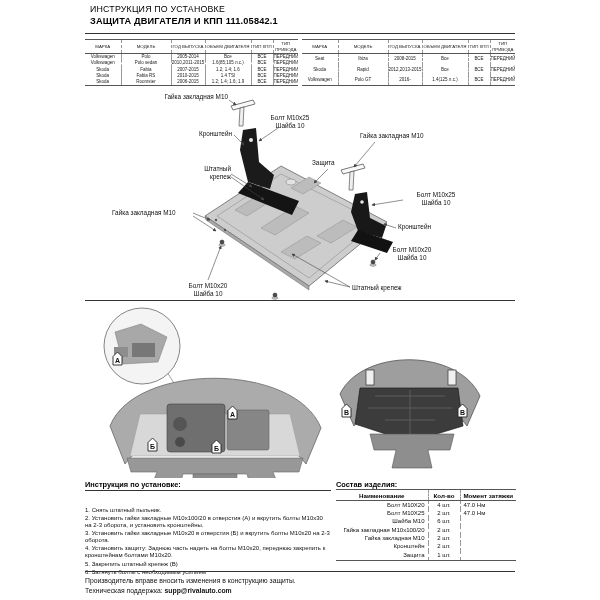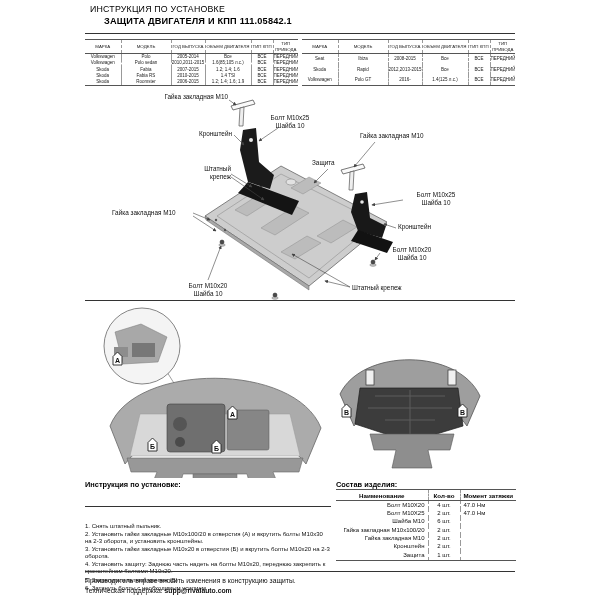--- a/index.html
+++ b/index.html
@@ -3,40 +3,40 @@
 <meta charset="utf-8">
 <style>
   *{box-sizing:border-box;margin:0;padding:0}
   html,body{width:600px;height:600px}
   body{background:#fff;font-family:"Liberation Sans",sans-serif;color:#000}
   .page{position:relative;width:600px;height:600px;background:#fff;overflow:hidden}
   .abs{position:absolute}
   .hline{position:absolute;left:85px;width:430px;border-top:1.4px solid #333}
 
   .title1{left:90px;top:4px;font-size:8.8px;font-weight:500;letter-spacing:.2px}
-  .title2{left:104px;top:16px;font-size:9.2px;font-weight:700;letter-spacing:.2px}
+  .title2{left:90px;top:16px;font-size:9.2px;font-weight:700;letter-spacing:.2px}
 
   .fitment{left:85px;top:39px;display:flex;gap:4px}
   table.fit{border-collapse:collapse;table-layout:fixed;width:213px;border-top:1px solid #555;border-bottom:1px solid #555}
   .fit th{font-size:4.4px;font-weight:400;color:#222;padding:1px 0;border-bottom:1px solid #555;line-height:1.25}
   .fit th,.fit td{text-align:center;vertical-align:middle}
   .fit td{font-size:4.5px;line-height:1.4;white-space:nowrap;overflow:hidden;color:#222}
   .fit th+th,.fit td+td{border-left:1px dashed #999}
 
   .diagram{left:85px;top:90px;width:430px;height:210px}
   .diagram svg{position:absolute;left:0;top:0}
   .dlabel{position:absolute;font-size:6.4px;line-height:1.2;color:#111}
 
   .illus-left{left:85px;top:306px;width:250px;height:172px}
   .illus-right{left:330px;top:330px;width:190px;height:145px}
   .tagtxt{font-size:7px;font-weight:700;fill:#111}
 
   .instructions{left:85px;top:480px;width:246px}
   .sec-title{font-size:7.4px;font-weight:700}
-  .instructions .sec-title{padding-bottom:17px;border-bottom:1.2px solid #333;margin-bottom:16px}
+  .instructions .sec-title{padding-bottom:1px;border-bottom:1.2px solid #333;margin-bottom:16px}
   .step{font-size:6px;line-height:1.18;margin-bottom:1px;color:#111}
 
   .composition{left:336px;top:480px;width:180px}
   .composition .sec-title{}
   table.comp{border-collapse:collapse;table-layout:fixed;width:180px;border-top:1px solid #555;border-bottom:1px solid #555}
   .comp th{font-size:6.2px;font-weight:700;padding:1.5px 2px;border-bottom:1px solid #555;text-align:center;white-space:nowrap}
   .comp td{font-size:6px;padding:.6px 3px;line-height:1.2;white-space:nowrap;overflow:hidden;color:#111}
   .comp th+th,.comp td+td{border-left:1px dashed #999}
   .comp td:first-child{text-align:right}
   .comp td:nth-child(2){text-align:center}

